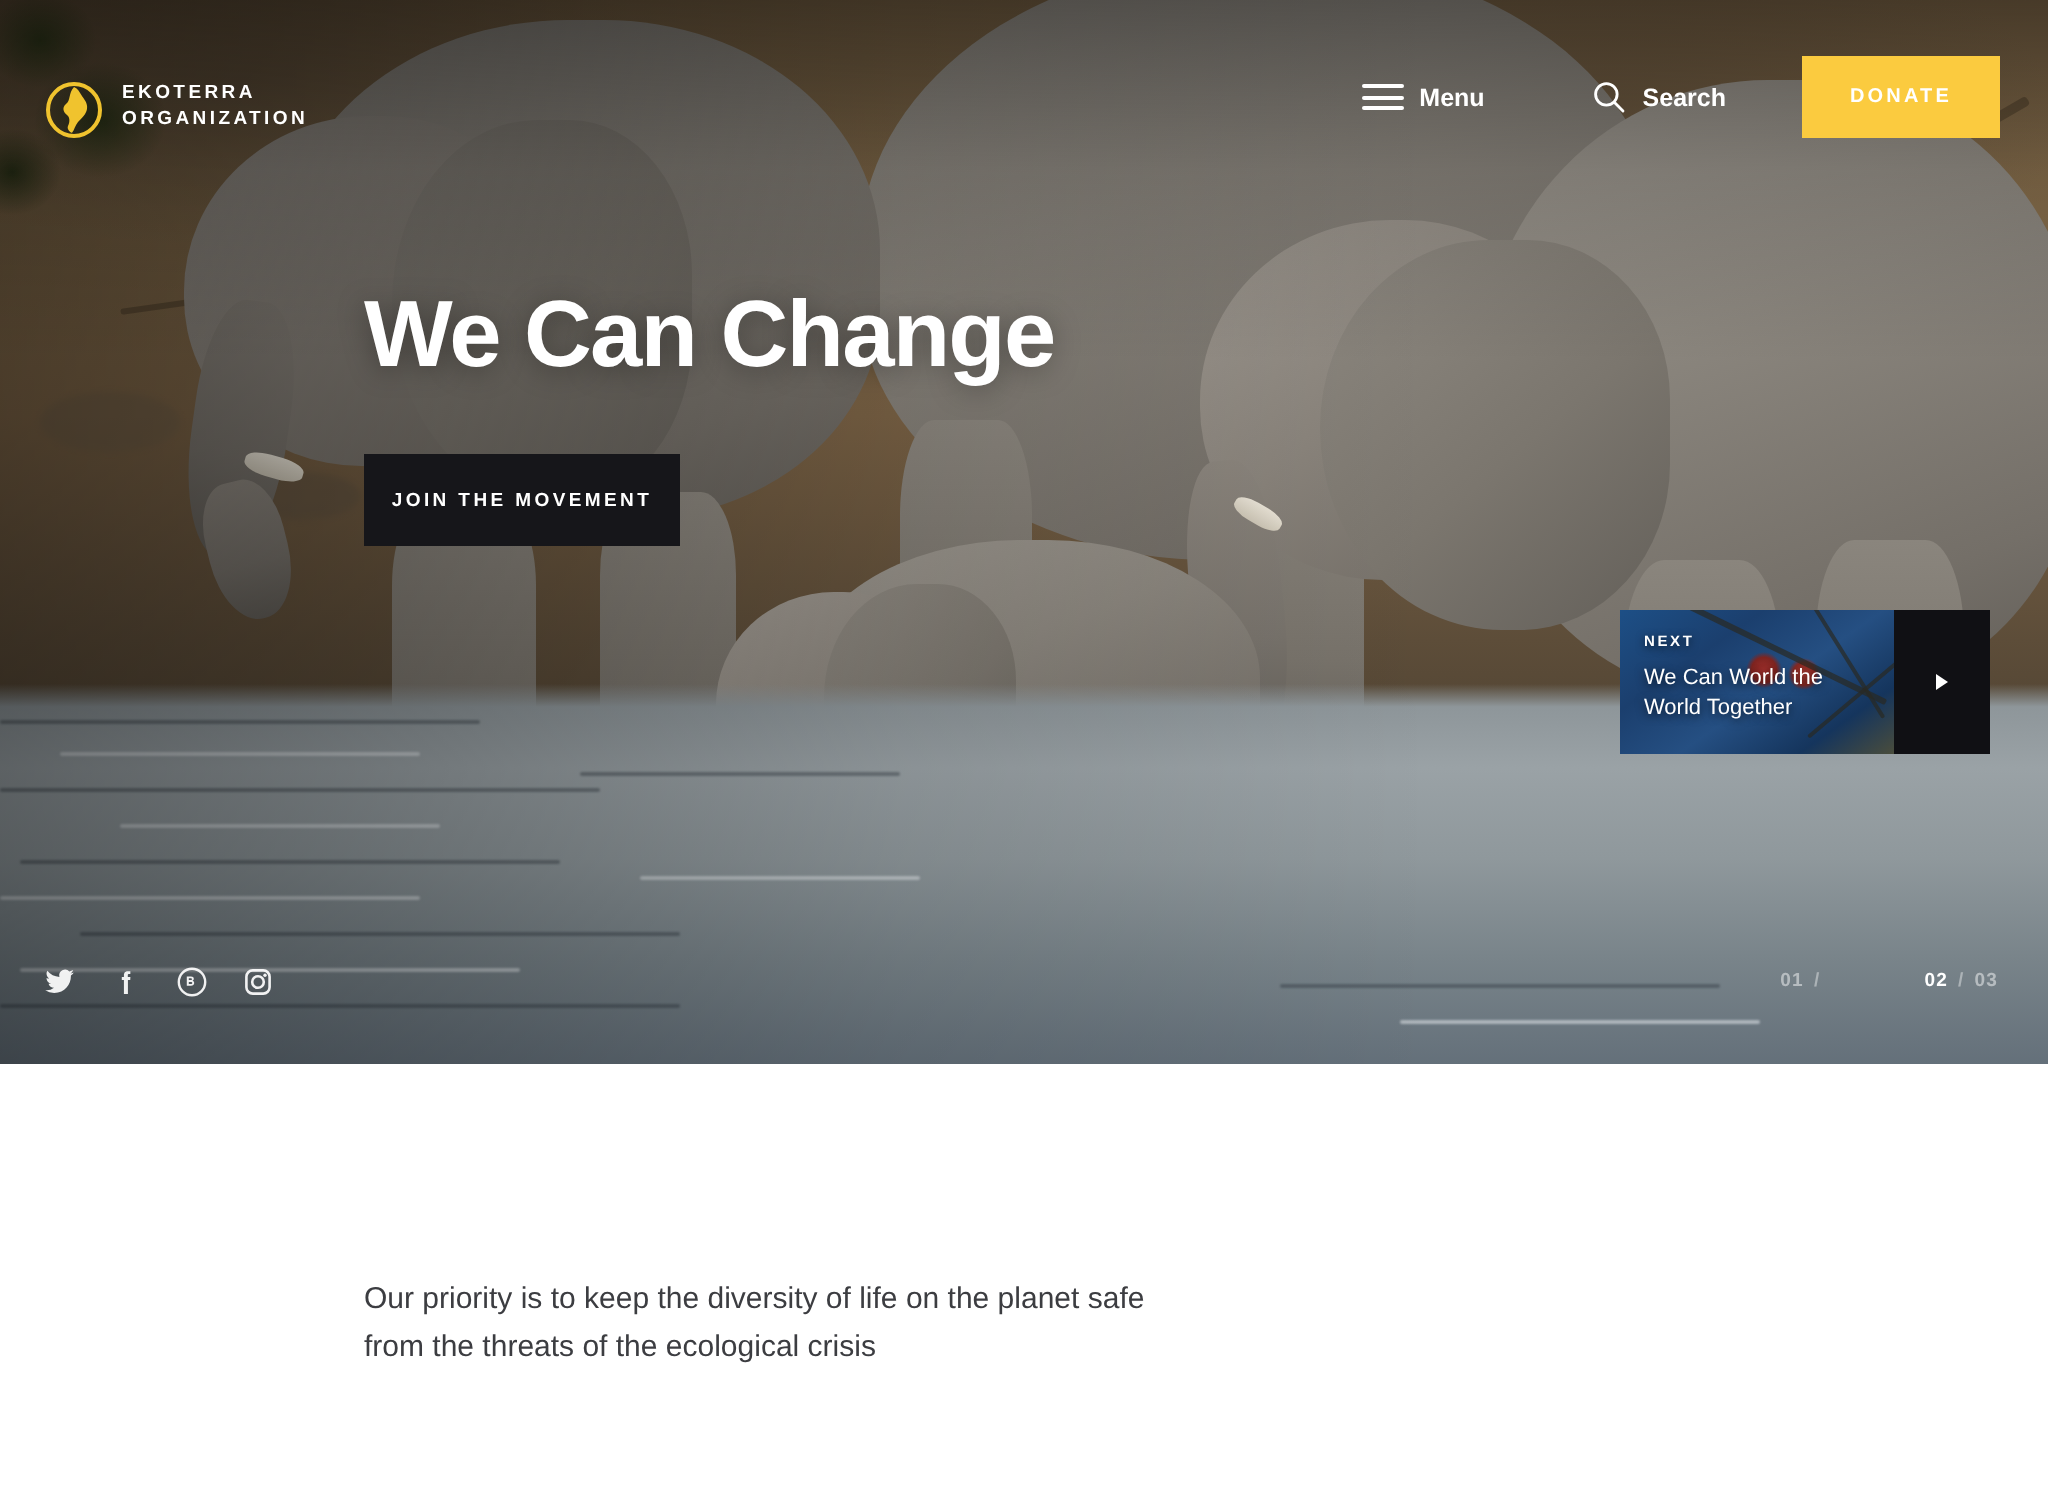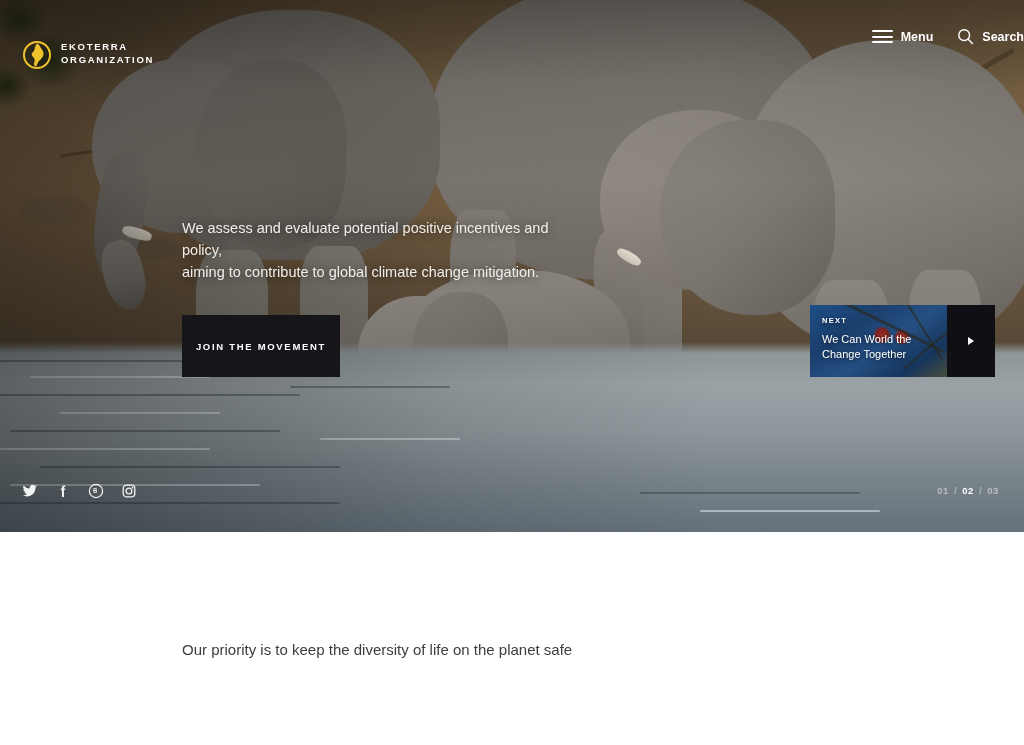--- a/index.html
+++ b/index.html
@@ -88,21 +88,21 @@
   .logo-mark { width:30px; height:30px; flex:0 0 30px; }
   .logo-text {
     color:#ffffff; font-size:9.5px; font-weight:700; letter-spacing:1.7px;
     line-height:13px; text-transform:uppercase;
   }
   .nav-right { position:absolute; right:0; top:28px; display:flex; align-items:center; }
   .nav-item {
     display:flex; align-items:center; gap:8px; cursor:pointer;
     color:#fff; font-size:12.5px; font-weight:600;
   }
-  .nav-item.menu { margin-right:24px; }
+  .nav-item.menu { margin-right:54px; }
   .burger { width:21px; height:13px; display:flex; flex-direction:column; justify-content:space-between; }
   .burger span { display:block; height:2px; background:#fff; border-radius:1px; }
   .search-ic { width:17px; height:17px; }
   .donate-btn {
     margin-left:38px; margin-right:24px;
     width:99px; height:41px; background:#fbcb3f;
     display:flex; align-items:center; justify-content:center;
     color:#ffffff; font-size:10px; font-weight:700; letter-spacing:1.6px;
     text-transform:uppercase; cursor:pointer; border:none;
     font-family:"Liberation Sans", sans-serif;
@@ -112,39 +112,39 @@
   .hero-content { position:absolute; left:182px; top:138px; z-index:15; width:560px; }
   .hero-title {
     color:#fff; font-size:47px; line-height:57px; font-weight:700;
     letter-spacing:-0.9px; text-shadow:0 2px 14px rgba(0,0,0,.35);
   }
   .hero-sub {
     margin-top:22px; color:#f1eeea; font-size:14.5px; line-height:22px;
     font-weight:400; text-shadow:0 1px 8px rgba(0,0,0,.5); max-width:395px;
   }
   .cta-btn {
-    margin-top:32px; width:158px; height:62px; background:#16161a;
+    margin-top:32px; width:158px; height:46px; background:#16161a;
     display:flex; align-items:center; justify-content:center;
     color:#fff; font-size:9.5px; font-weight:700; letter-spacing:1.7px;
     text-transform:uppercase; cursor:pointer; border:none;
     font-family:"Liberation Sans", sans-serif;
   }
 
   
   .socials { position:absolute; left:22px; bottom:33px; display:flex; gap:17px; z-index:15; }
   .social { width:16px; height:16px; cursor:pointer; opacity:.92; }
 
   
   .counter {
     position:absolute; right:25px; bottom:36px; z-index:15;
     display:flex; align-items:center; gap:5px;
     font-size:9.5px; font-weight:700; letter-spacing:.6px;
   }
   .counter .num { color:rgba(255,255,255,.48); cursor:pointer; }
-  .counter .num.active { color:#ffffff; }
+  .counter .num.active { color:#ffffff;margin-left:47px; }
   .counter .sep { color:rgba(255,255,255,.4); }
 
   
   .next-card {
     position:absolute; right:29px; top:305px; z-index:15;
     display:flex; width:185px; height:72px; cursor:pointer;
   }
   .next-thumb {
     position:relative; width:137px; height:72px; overflow:hidden;
     background:
@@ -274,31 +274,28 @@
         </div>
 
         <div class="nav-item">
           <svg class="search-ic" viewBox="0 0 18 18">
             <circle cx="7.6" cy="7.6" r="5.7" fill="none" stroke="#fff" stroke-width="1.5"></circle>
             <line x1="11.8" y1="11.8" x2="16.4" y2="16.4" stroke="#fff" stroke-width="1.5" stroke-linecap="round"></line>
           </svg>
           <span>Search</span>
         </div>
 
+        <button class="donate-btn">Donate</button>
       </div>
     </div>
 
     <div class="hero-content">
       <h1 class="hero-title">
-        <br>
+        <span>We Can Change</span><br>
       </h1>
-      <p class="hero-sub">
-        <span>We assess and evaluate potential positive incentives and policy,</span><br>
-        <span>aiming to contribute to global climate change mitigation.</span>
-      </p>
       <button class="cta-btn">Join the Movement</button>
     </div>
 
     <div class="socials">
       <svg class="social" viewBox="0 0 16 16">
         <path fill="#fff" d="M15 3.2c-.5.25-1.1.4-1.7.5.6-.37 1.05-.95 1.27-1.64-.57.34-1.2.58-1.87.71A2.93 2.93 0 0 0 7.7 5.45 8.34 8.34 0 0 1 1.66 2.4a2.93 2.93 0 0 0 .9 3.9 2.9 2.9 0 0 1-1.32-.36v.03c0 1.4 1 2.58 2.33 2.85-.43.12-.88.14-1.3.05a2.93 2.93 0 0 0 2.73 2.03A5.88 5.88 0 0 1 .6 12.12 8.3 8.3 0 0 0 5.1 13.45c5.4 0 8.35-4.47 8.35-8.35v-.38c.57-.41 1.07-.93 1.47-1.52z"></path>
       </svg>
       <svg class="social" viewBox="0 0 16 16">
         <path fill="#fff" d="M10.2 5.5H8.9v-.9c0-.45.3-.55.5-.55h.77V2.6L8.9 2.59c-1.58 0-1.94 1.18-1.94 1.94v.97H5.9v1.5h1.06V14h2V7h1.15l.09-1.5z"></path>
       </svg>
@@ -323,30 +320,31 @@
 
     <div class="next-card">
       <div class="next-thumb">
         <div class="branch" style="left:0;top:14px;width:140px;height:3px;transform:rotate(26deg);"></div>
         <div class="branch" style="left:40px;top:2px;width:120px;height:2px;transform:rotate(58deg);"></div>
         <div class="branch" style="left:86px;top:40px;width:70px;height:2px;transform:rotate(-40deg);"></div>
         <div class="next-thumb-inner">
           <div class="next-label">Next</div>
           <div class="next-title">
             <span>We Can World the</span><br>
-            <span>Change Together</span>
+            <span>World Together</span>
           </div>
         </div>
       </div>
       <div class="next-arrow-btn">
         <span class="arrow-tri"></span>
       </div>
     </div>
 
   </div>
 
   <div class="mission">
     <p class="mission-text">
       <span>Our priority is to keep the diversity of life on the planet safe</span><br>
+      <span>from the threats of the ecological crisis</span>
     </p>
   </div>
 
 </div>
 
 </body></html>

